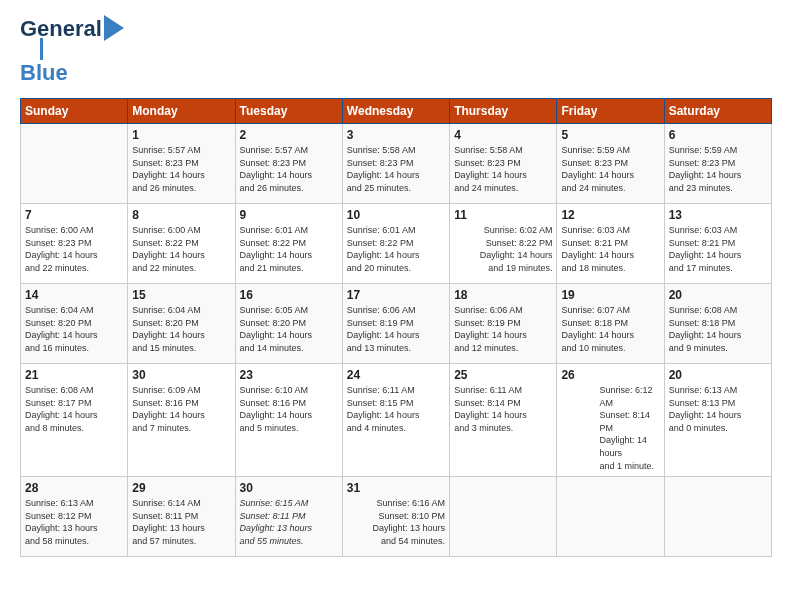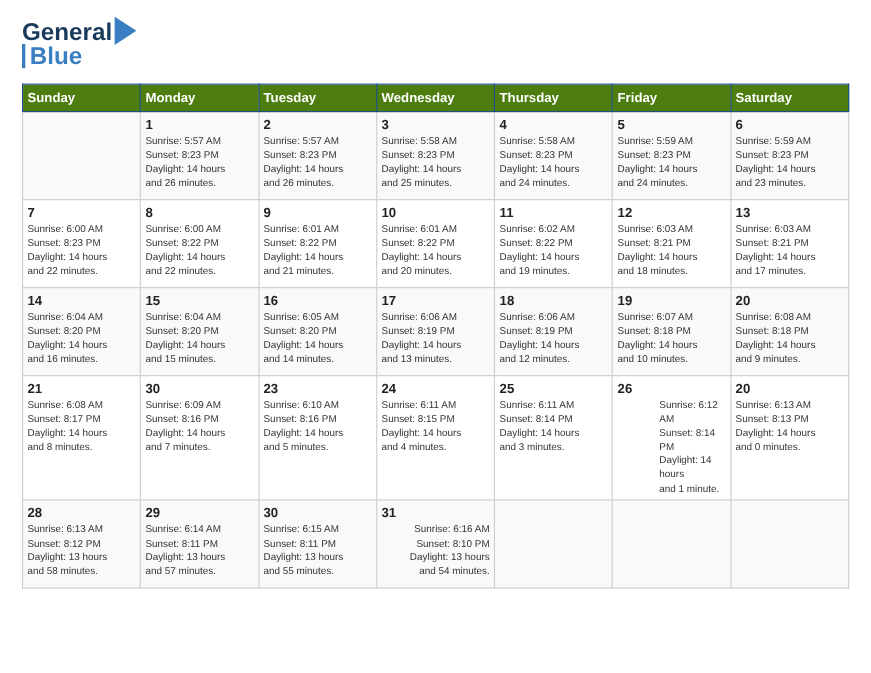--- a/index.html
+++ b/index.html
@@ -41,21 +41,21 @@
     .cal-subtitle {
       font-size: 16px;
       color: #555;
     }
     table {
       width: 100%;
       border-collapse: collapse;
       table-layout: fixed;
     }
     thead tr th {
-      background: #4d7c0f;
+      background: #c2410c;
       color: #fff;
       font-size: 12px;
       font-weight: bold;
       padding: 5px 4px;
       text-align: left;
       border: 1px solid #1a4d8a;
     }
     tbody tr td {
       border: 1px solid #ccc;
       vertical-align: top;
@@ -88,21 +88,21 @@
 <div class="page">
   <div class="header">
     <div class="logo">
       <div class="logo-row">
         <span style="font-size:22px;font-weight:bold;color:#1a3a5c;">General</span>
         <span style="display:inline-block;width:0;height:0;border-left:0px solid transparent;border-right:0px solid transparent;border-bottom:0px solid transparent;"></span>
         <svg width="20" height="26" viewBox="0 0 20 26" style="margin-left:2px;margin-top:-2px;">
           <polygon points="0,0 20,13 0,26" fill="#3a7fc1"></polygon>
         </svg>
       </div>
-      <div style="display:flex;align-items:center;margin-top:-4px;">
+      <div style="display:flex;align-items:center;margin-top:-4px;flex-direction:column;">
         <div style="width:3px;height:22px;background:#3a7fc1;margin-right:4px;"></div>
         <span style="font-size:22px;font-weight:bold;color:#3a7fc1;">Blue</span>
       </div>
     </div>
     <div class="title-block">
       <div class="cal-title"></div>
       <div class="cal-subtitle"></div>
     </div>
   </div>
 
@@ -188,21 +188,21 @@
           </td>
           <td>
             <div class="day-num">10</div>
             <div class="day-info" style="white-space: pre-line;">Sunrise: 6:01 AM
 Sunset: 8:22 PM
 Daylight: 14 hours
 and 20 minutes.</div>
           </td>
           <td>
             <div class="day-num">11</div>
-            <div class="day-info" style="white-space: pre-line;">Sunrise: 6:02 AM
+            <div class="day-info" style="white-space: pre-line; text-align: right;">Sunrise: 6:02 AM
 Sunset: 8:22 PM
 Daylight: 14 hours
 and 19 minutes.</div>
           </td>
           <td>
             <div class="day-num">12</div>
             <div class="day-info" style="white-space: pre-line;">Sunrise: 6:03 AM
 Sunset: 8:21 PM
 Daylight: 14 hours
 and 18 minutes.</div>
@@ -327,21 +327,21 @@
           </td>
           <td>
             <div class="day-num">29</div>
             <div class="day-info" style="white-space: pre-line;">Sunrise: 6:14 AM
 Sunset: 8:11 PM
 Daylight: 13 hours
 and 57 minutes.</div>
           </td>
           <td>
             <div class="day-num">30</div>
-            <div class="day-info" style="white-space: pre-line;">Sunrise: 6:15 AM
+            <div class="day-info" style="white-space: pre-line; font-style: italic;">Sunrise: 6:15 AM
 Sunset: 8:11 PM
 Daylight: 13 hours
 and 55 minutes.</div>
           </td>
           <td>
             <div class="day-num">31</div>
             <div class="day-info" style="white-space: pre-line; text-align: right;">Sunrise: 6:16 AM
 Sunset: 8:10 PM
 Daylight: 13 hours
 and 54 minutes.</div>

